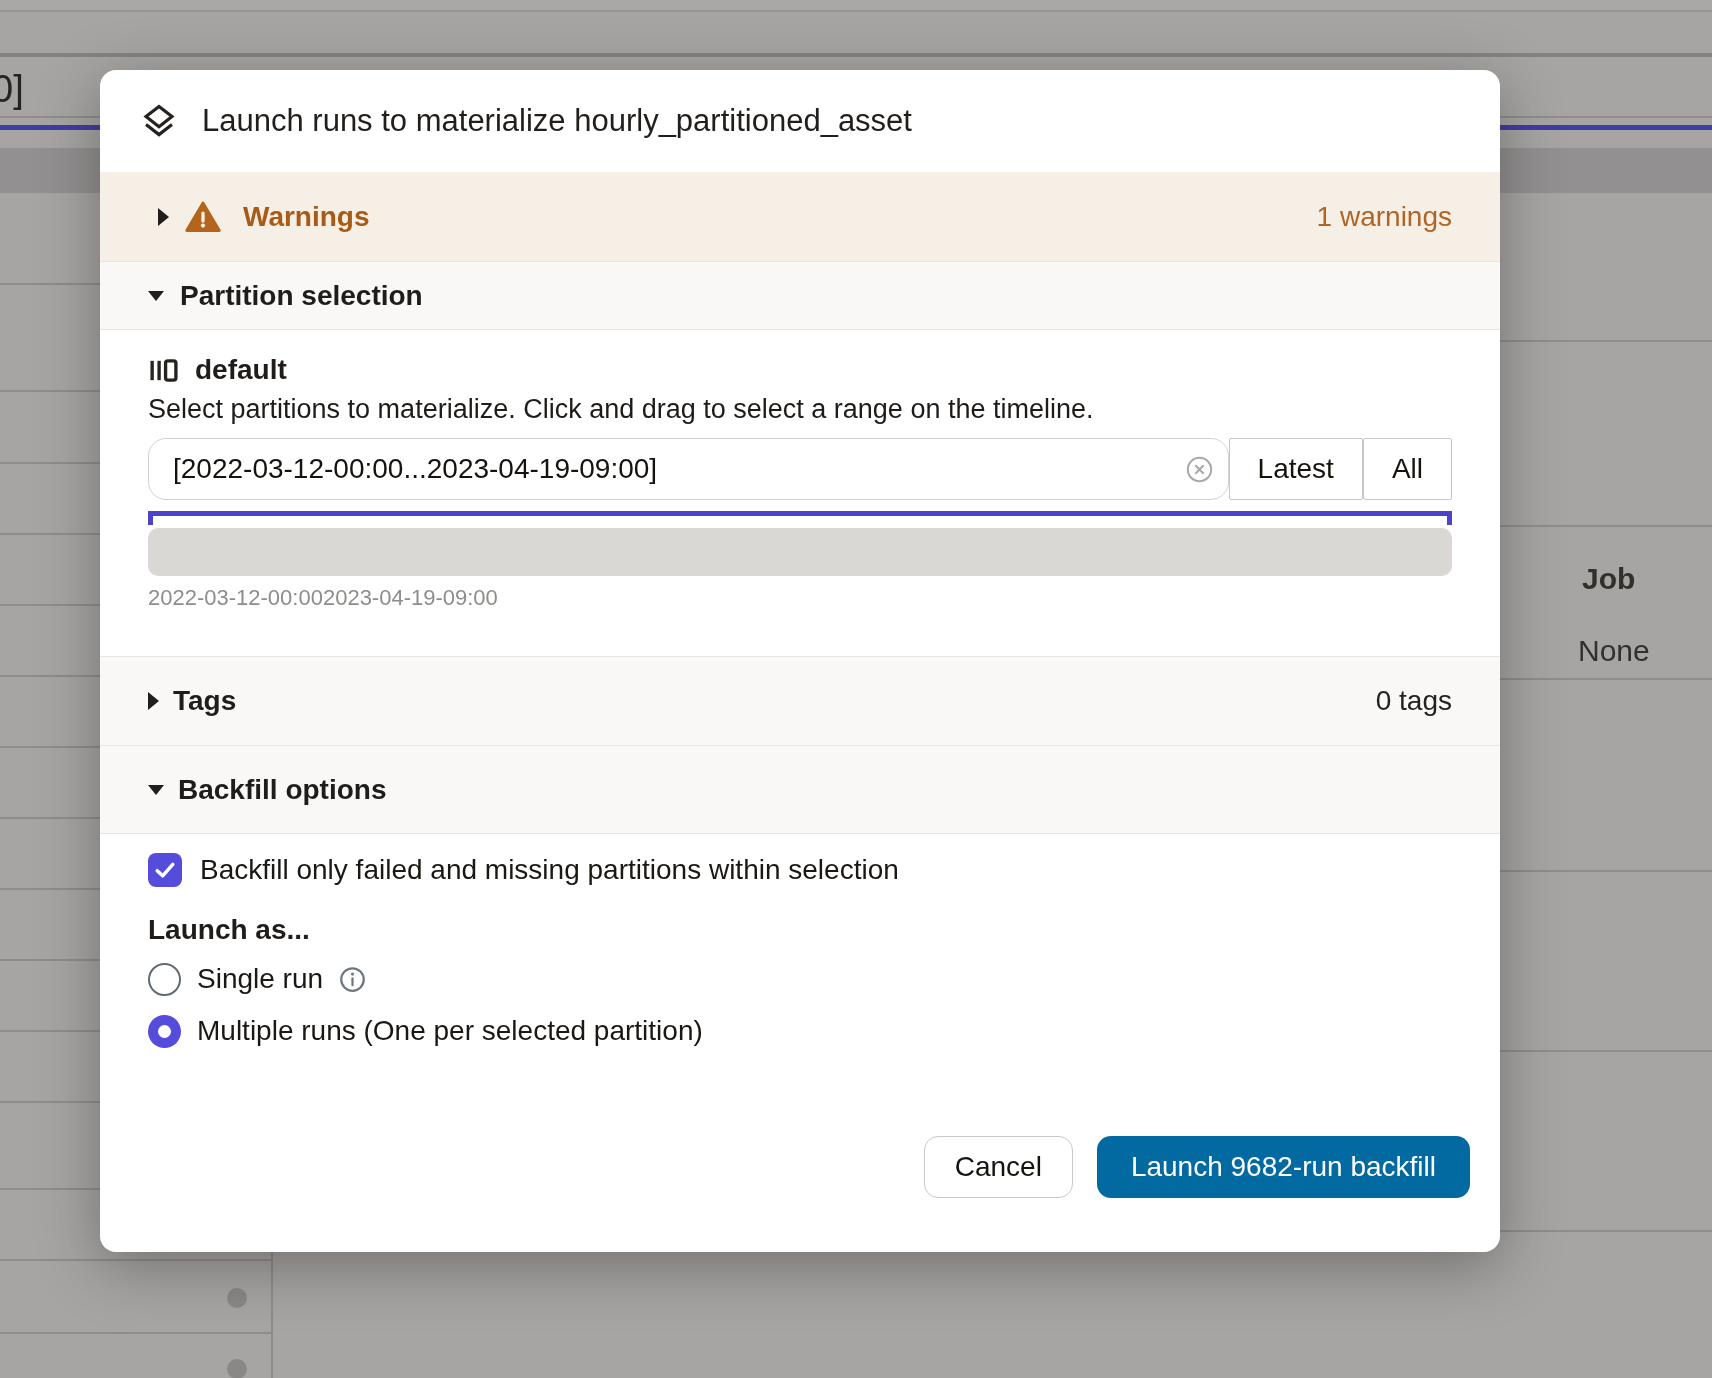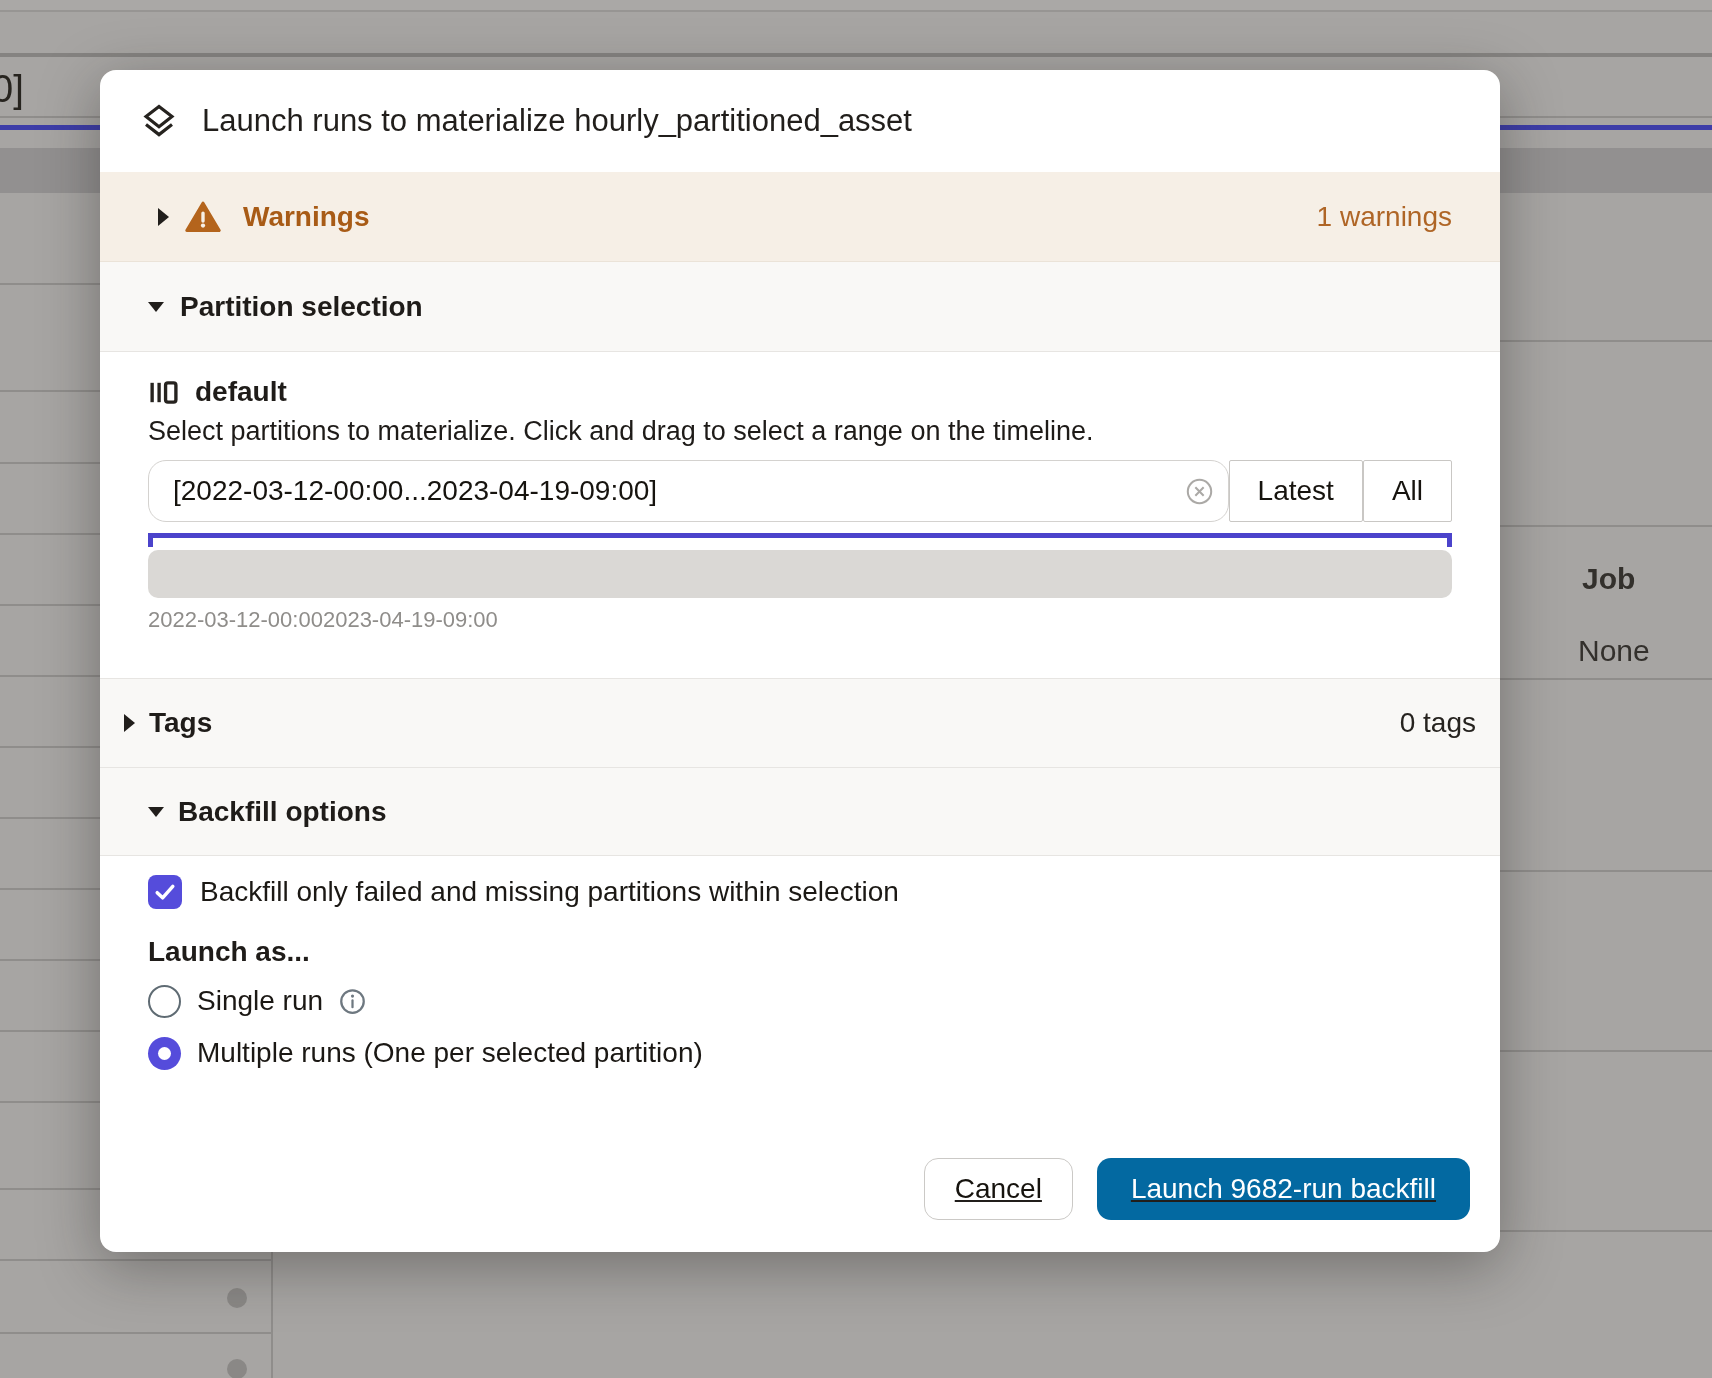--- a/index.html
+++ b/index.html
@@ -41,21 +41,21 @@
   .m-warnings .w-label { font-size:28px; font-weight:600; color:#a85b16; margin-left:6px; }
   .m-warnings .w-count { margin-left:auto; font-size:28px; color:#af6526; }
 
   .caret-right { width:0; height:0; border-top:9px solid transparent; border-bottom:9px solid transparent; border-left:11px solid #211e1b; }
   .caret-down  { width:0; height:0; border-left:8px solid transparent; border-right:8px solid transparent; border-top:10px solid #211e1b; }
 
   .m-sec-header {
     background:#f9f8f6; display:flex; align-items:center; gap:14px;
     padding:0 48px; border-bottom:1px solid #e7e5e2; cursor:pointer;
   }
-  .m-sec-header.h-partition { height:90px;gap:16px; }
+  .m-sec-header.h-partition { height:68px;gap:16px; }
   .m-sec-header.h-backfill  { height:88px; }
   .sec-title { font-size:28px; font-weight:700; color:#1f1c19; }
 
   .m-partition-body { height:326px; padding:0 48px; background:#fff; }
   .dim-row { margin-top:22px; height:36px; display:flex; align-items:center; gap:16px; }
   .dim-name { font-size:28px; font-weight:700; color:#1f1c19; }
   .p-desc { margin-top:6px; height:36px; font-size:27px; color:#1e1b18; }
 
   .input-row { margin-top:8px; height:62px; display:flex; align-items:stretch; gap:0; }
   .partition-input-wrap { position:relative; flex:1; }
@@ -72,38 +72,38 @@
   }
 
   .bracket { margin-top:11px; height:14px; border-top:5px solid #4b43cb; position:relative; }
   .bracket::before, .bracket::after { content:""; position:absolute; top:0; width:5px; height:9px; background:#4b43cb; }
   .bracket::before { left:0; } .bracket::after { right:0; }
   .timeline-bar { margin-top:3px; height:48px; background:#dad8d5; border-radius:10px; cursor:pointer; }
   .timeline-labels { margin-top:9px; height:34px; display:flex; justify-content:flex-start; font-size:22px; color:#8f8d8a; }
 
   .m-tags {
     height:90px; background:#f9f8f6; border-top:1px solid #e7e5e2; border-bottom:1px solid #e7e5e2;
-    display:flex; align-items:center; gap:14px; padding:0 24px; cursor:pointer;
+    display:flex; align-items:center; gap:14px; padding:0 48px; cursor:pointer;
   }
   .tags-label { font-size:28px; font-weight:600; color:#1f1c19; }
   .tags-count { margin-left:auto; font-size:28px; color:#26231f; }
 
   .m-backfill-body { height:302px; padding:0 48px; background:#fff; }
   .chk-row { margin-top:16px; height:40px; display:flex; align-items:center; gap:18px; cursor:pointer; }
   .checkbox { width:34px; height:34px; border-radius:8px; background:#554cdb; display:flex; align-items:center; justify-content:center; }
   .chk-label { font-size:28px; color:#1b1814; }
   .launch-as { margin-top:24px; height:34px; font-size:28px; font-weight:700; color:#1f1c19; }
   .radio-row { margin-top:10px; height:42px; display:flex; align-items:center; gap:16px; cursor:pointer; }
   .radio { width:33px; height:33px; border-radius:50%; }
   .radio.off { border:2.5px solid #5f6b73; background:#fff; }
   .radio.on  { background:#554cdb; display:flex; align-items:center; justify-content:center; }
   .radio.on .dot { width:13px; height:13px; border-radius:50%; background:#fff; }
   .radio-label { font-size:28px; color:#1b1814; }
 
-  .m-footer { height:94px; display:flex; justify-content:flex-end; align-items:flex-start; gap:24px; padding:0 30px;text-decoration:underline; }
+  .m-footer { height:94px; display:flex; justify-content:flex-end; align-items:flex-start; gap:24px; padding:0 30px; }
   .btn-cancel {
     height:62px; min-width:142px; background:#fff; border:1.5px solid #cbc9c6; border-radius:14px;
     font-family:"Liberation Sans", sans-serif; font-size:28px; color:#16130e; padding:0 30px; cursor:pointer;
   }
   .btn-launch {
     height:62px; background:#0369a1; border:none; border-radius:14px;
     font-family:"Liberation Sans", sans-serif; font-size:28px; color:#ffffff; padding:0 34px; cursor:pointer;
   }
   svg { display:block; }
 </style>

